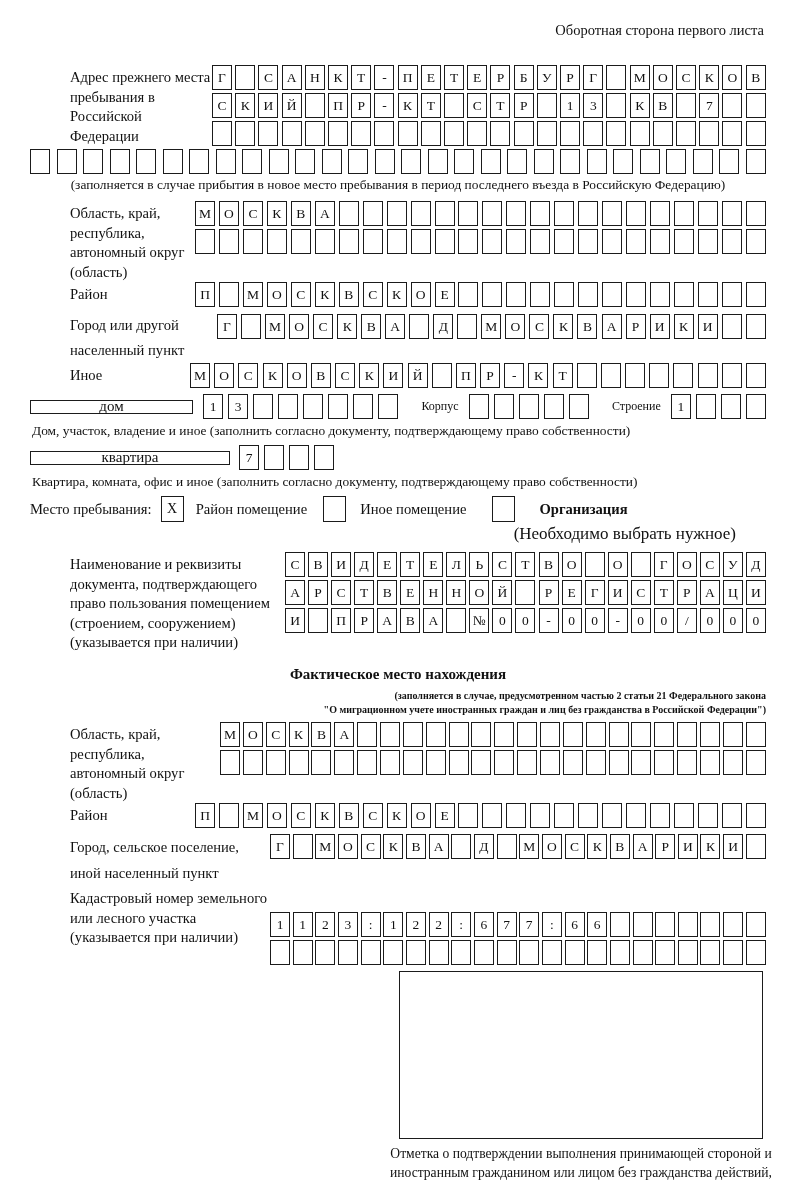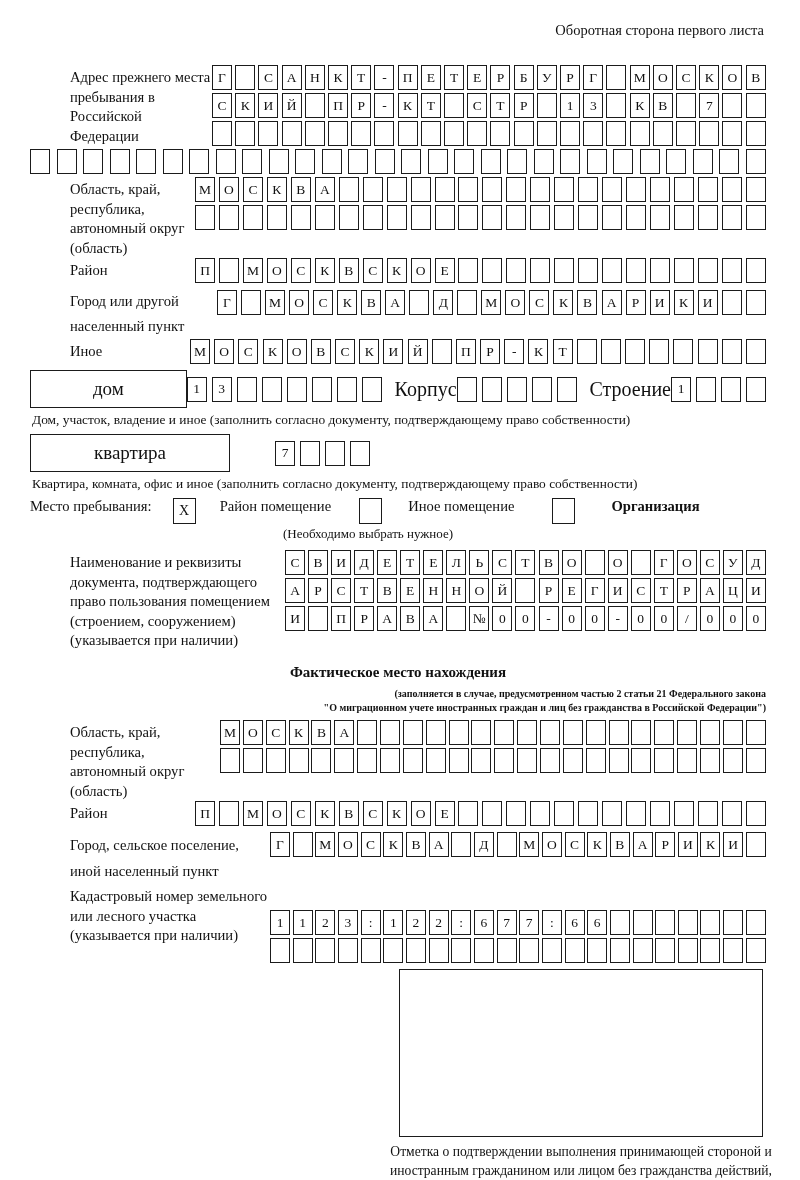--- a/index.html
+++ b/index.html
@@ -12,30 +12,30 @@
   .w142{width:142px;}.w125{width:125px;}.w147{width:147px;}.w120{width:120px;}
   .w215{width:215px;}.w150{width:150px;}.w200{width:200px;}
   .rows{flex:1;min-width:0;}
   .cells{display:flex;justify-content:space-between;margin-bottom:3px;}
   .cell{width:20px;height:25px;box-sizing:border-box;border:1.7px solid #1b1b1b;
         display:flex;align-items:center;justify-content:center;
         font-size:13.5px;line-height:1;}
   .note{font-size:13.4px;text-align:center;margin:1px 0 8px 0;}
   .note-left{font-size:13.4px;text-align:left;margin:1px 0 6px 2px;}
   .sec-title{font-size:15px;font-weight:bold;text-align:center;margin:4px 0 9px 0;}
-  .widebox{border:1.7px solid #1b1b1b;height:38px;box-sizing:border-box;
-           display:flex;align-items:center;justify-content:center;font-size:19px;text-align:center;}
+  .widebox{border:1.7px solid #1b1b1b;height:14px;box-sizing:border-box;
+           display:flex;align-items:center;justify-content:center;font-size:15px;text-align:center;}
   .houserow{display:flex;justify-content:space-between;align-items:center;margin:3px 0 4px 0;}
   .cellgroup{display:flex;gap:5px;}
-  .inline-label{font-size:20px;white-space:nowrap;margin-left:13px;}
-  .flatrow{display:flex;align-items:center;margin:3px 0 4px 0;gap:36px;}
-  .stayrow{display:flex;align-items:flex-start;margin:6px 0 2px 0;font-size:14.6px;gap:12px;}
+  .inline-label{font-size:12px;white-space:nowrap;margin-left:13px;}
+  .flatrow{display:flex;align-items:center;margin:3px 0 4px 0;}
+  .stayrow{display:flex;align-items:center;margin:6px 0 2px 0;font-size:14.6px;}
   .checkbox{width:23px;height:26px;box-sizing:border-box;border:1.7px solid #1b1b1b;
             display:flex;align-items:center;justify-content:center;font-size:14px;}
-  .stay-note{font-size:13px;text-align:center;position:relative;left:-30px;margin:2px 0 8px 0;}
+  .stay-note{font-size:17px;text-align:right;position:relative;left:-30px;margin:2px 0 8px 0;}
   .center-note{font-size:10px;text-align:right;margin:0 0 3px 0;font-weight:bold;}
   .offset-rows{margin-top:26px;}
   .bigbox{border:1.8px solid #1b1b1b;box-sizing:border-box;width:364px;height:168px;
           margin:6px 0 5px 369px;}
   .bigbox-caption{width:392px;margin-left:355px;text-align:center;
                   font-size:13.6px;line-height:19px;}
   .mb0{margin-bottom:0;}
 </style>
 </head>
 <body>
@@ -150,20 +150,21 @@
       <div class="cell"></div>
       <div class="cell"></div>
       <div class="cell"></div>
       <div class="cell"></div>
       <div class="cell"></div>
       <div class="cell"></div>
       <div class="cell"></div>
       <div class="cell"></div>
       <div class="cell"></div>
     </div>
+  <div class="note">(заполняется в случае прибытия в новое место пребывания в период последнего въезда в Российскую Федерацию)</div>
 
 
   <div class="frow">
     <div class="flabel w125">Область, край, республика, автономный округ (область)</div>
     <div class="rows">
       <div class="cells">
           <div class="cell">М</div>
           <div class="cell">О</div>
           <div class="cell">С</div>
           <div class="cell">К</div>

